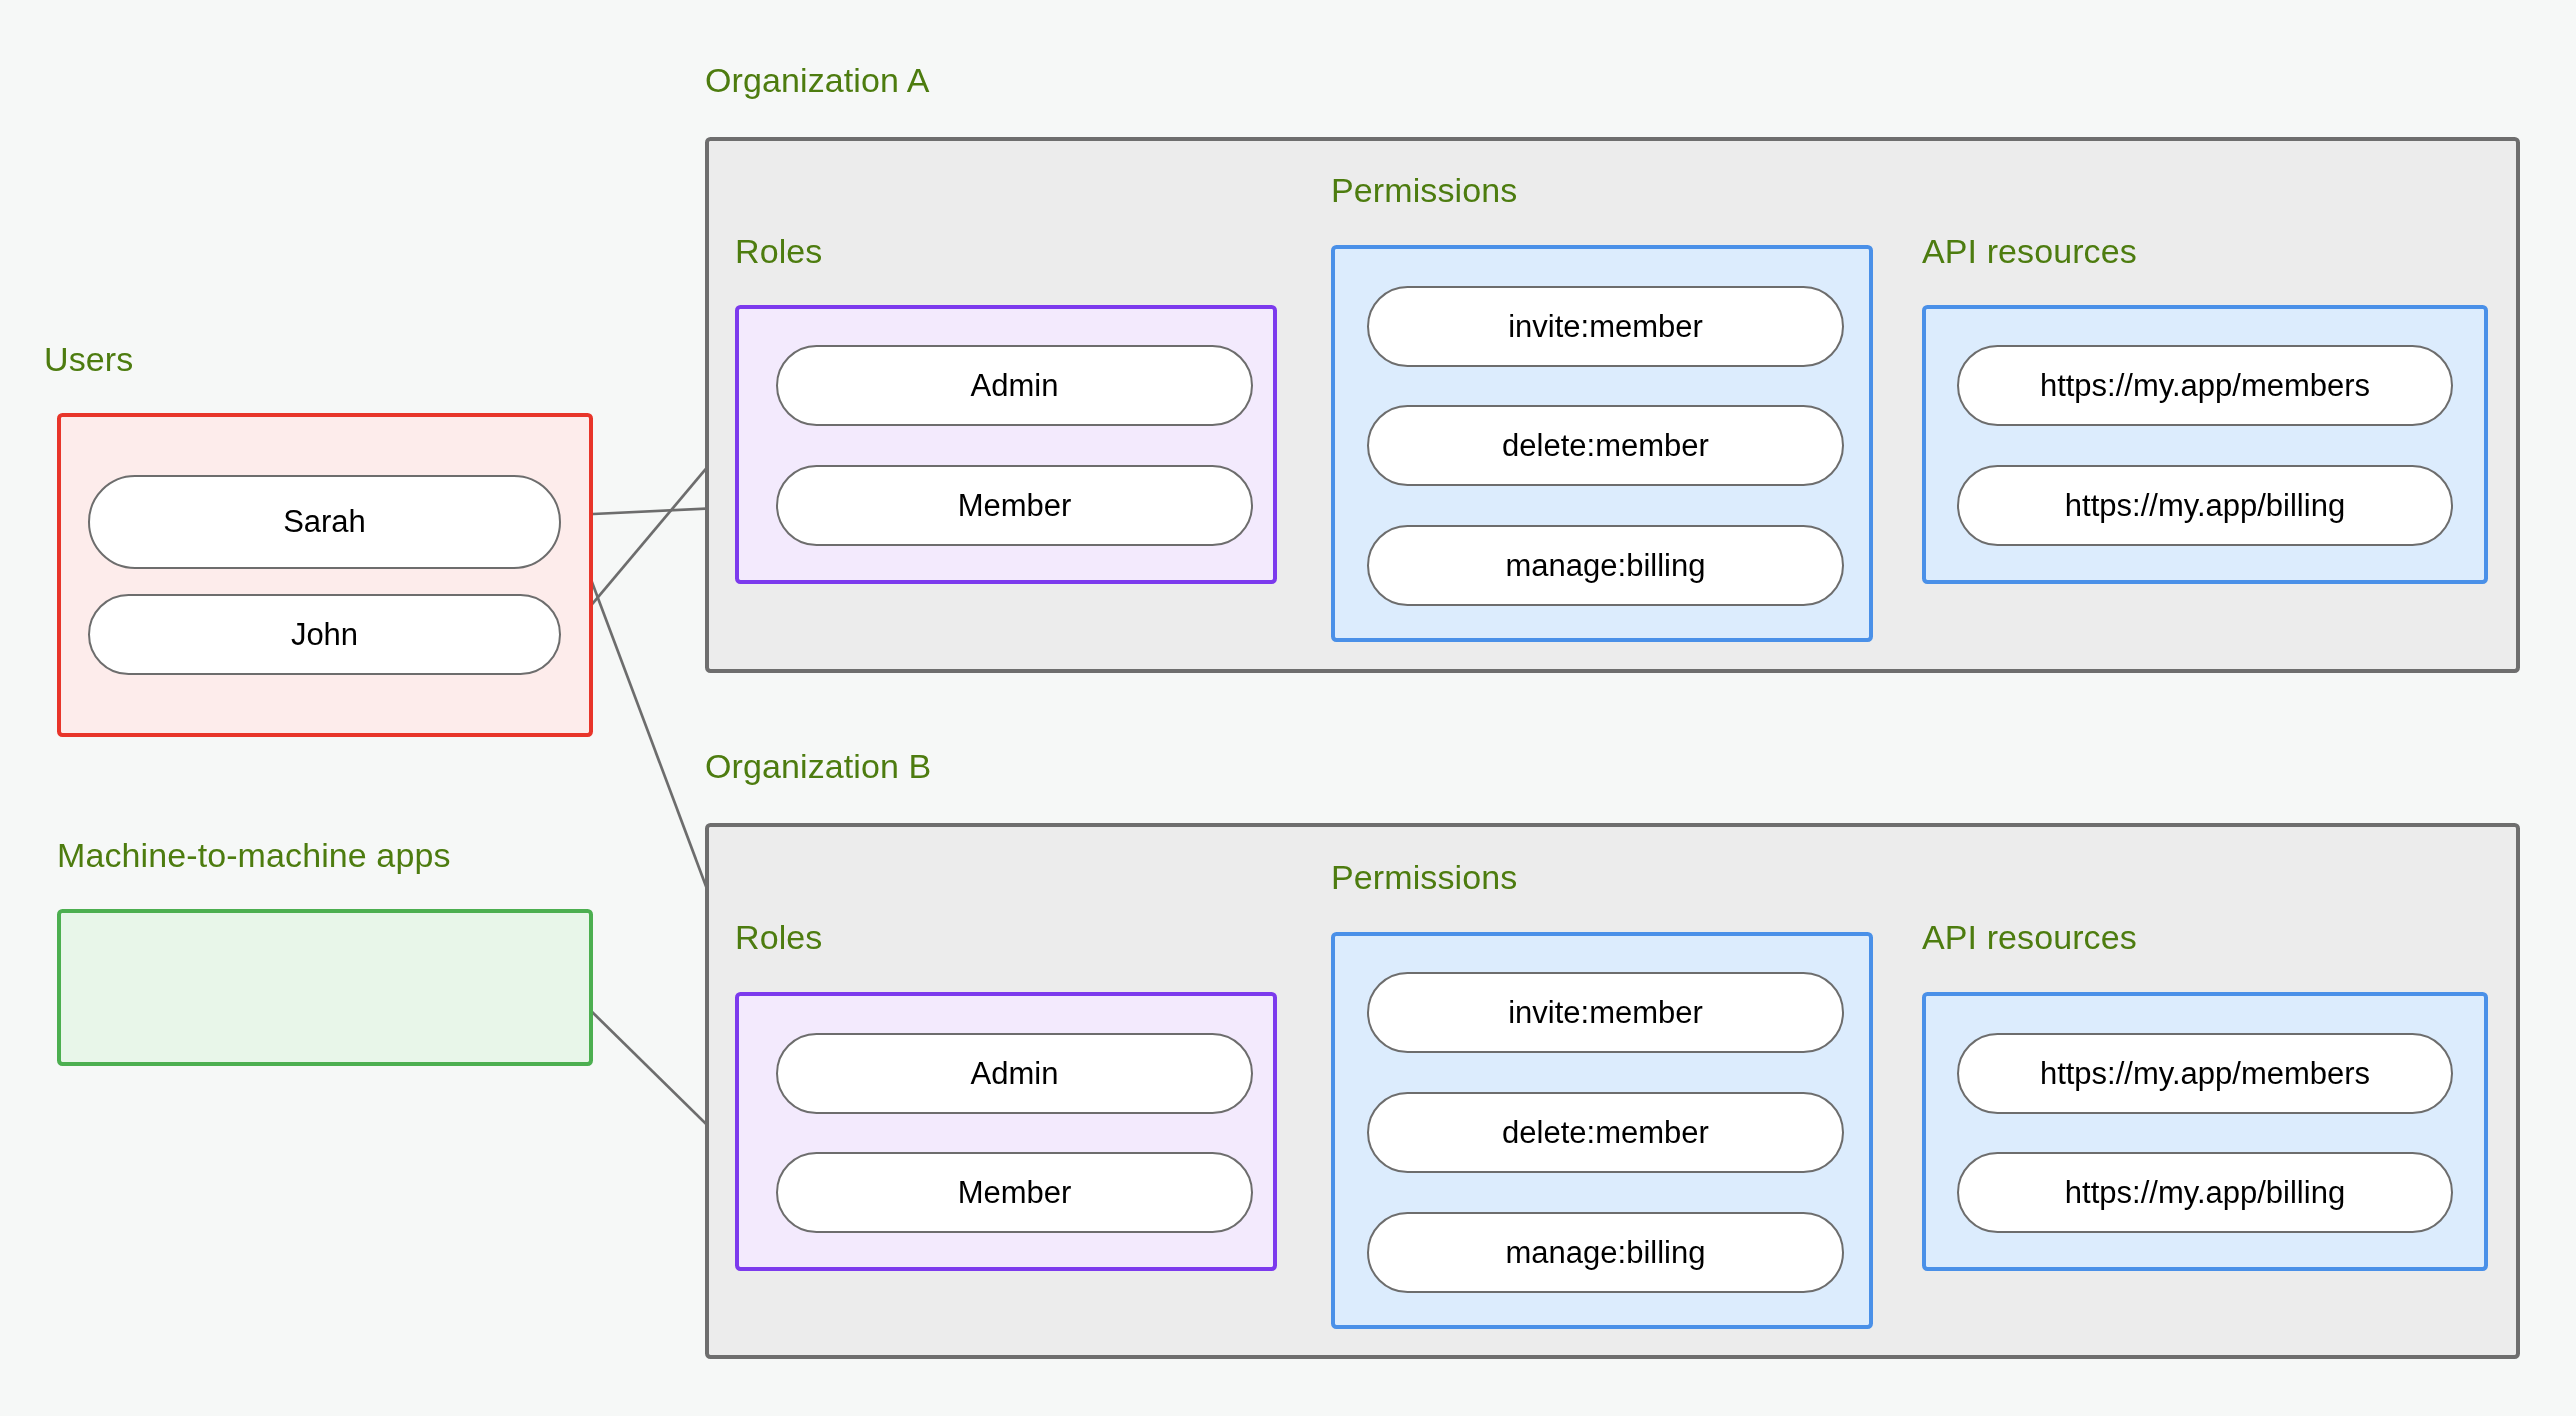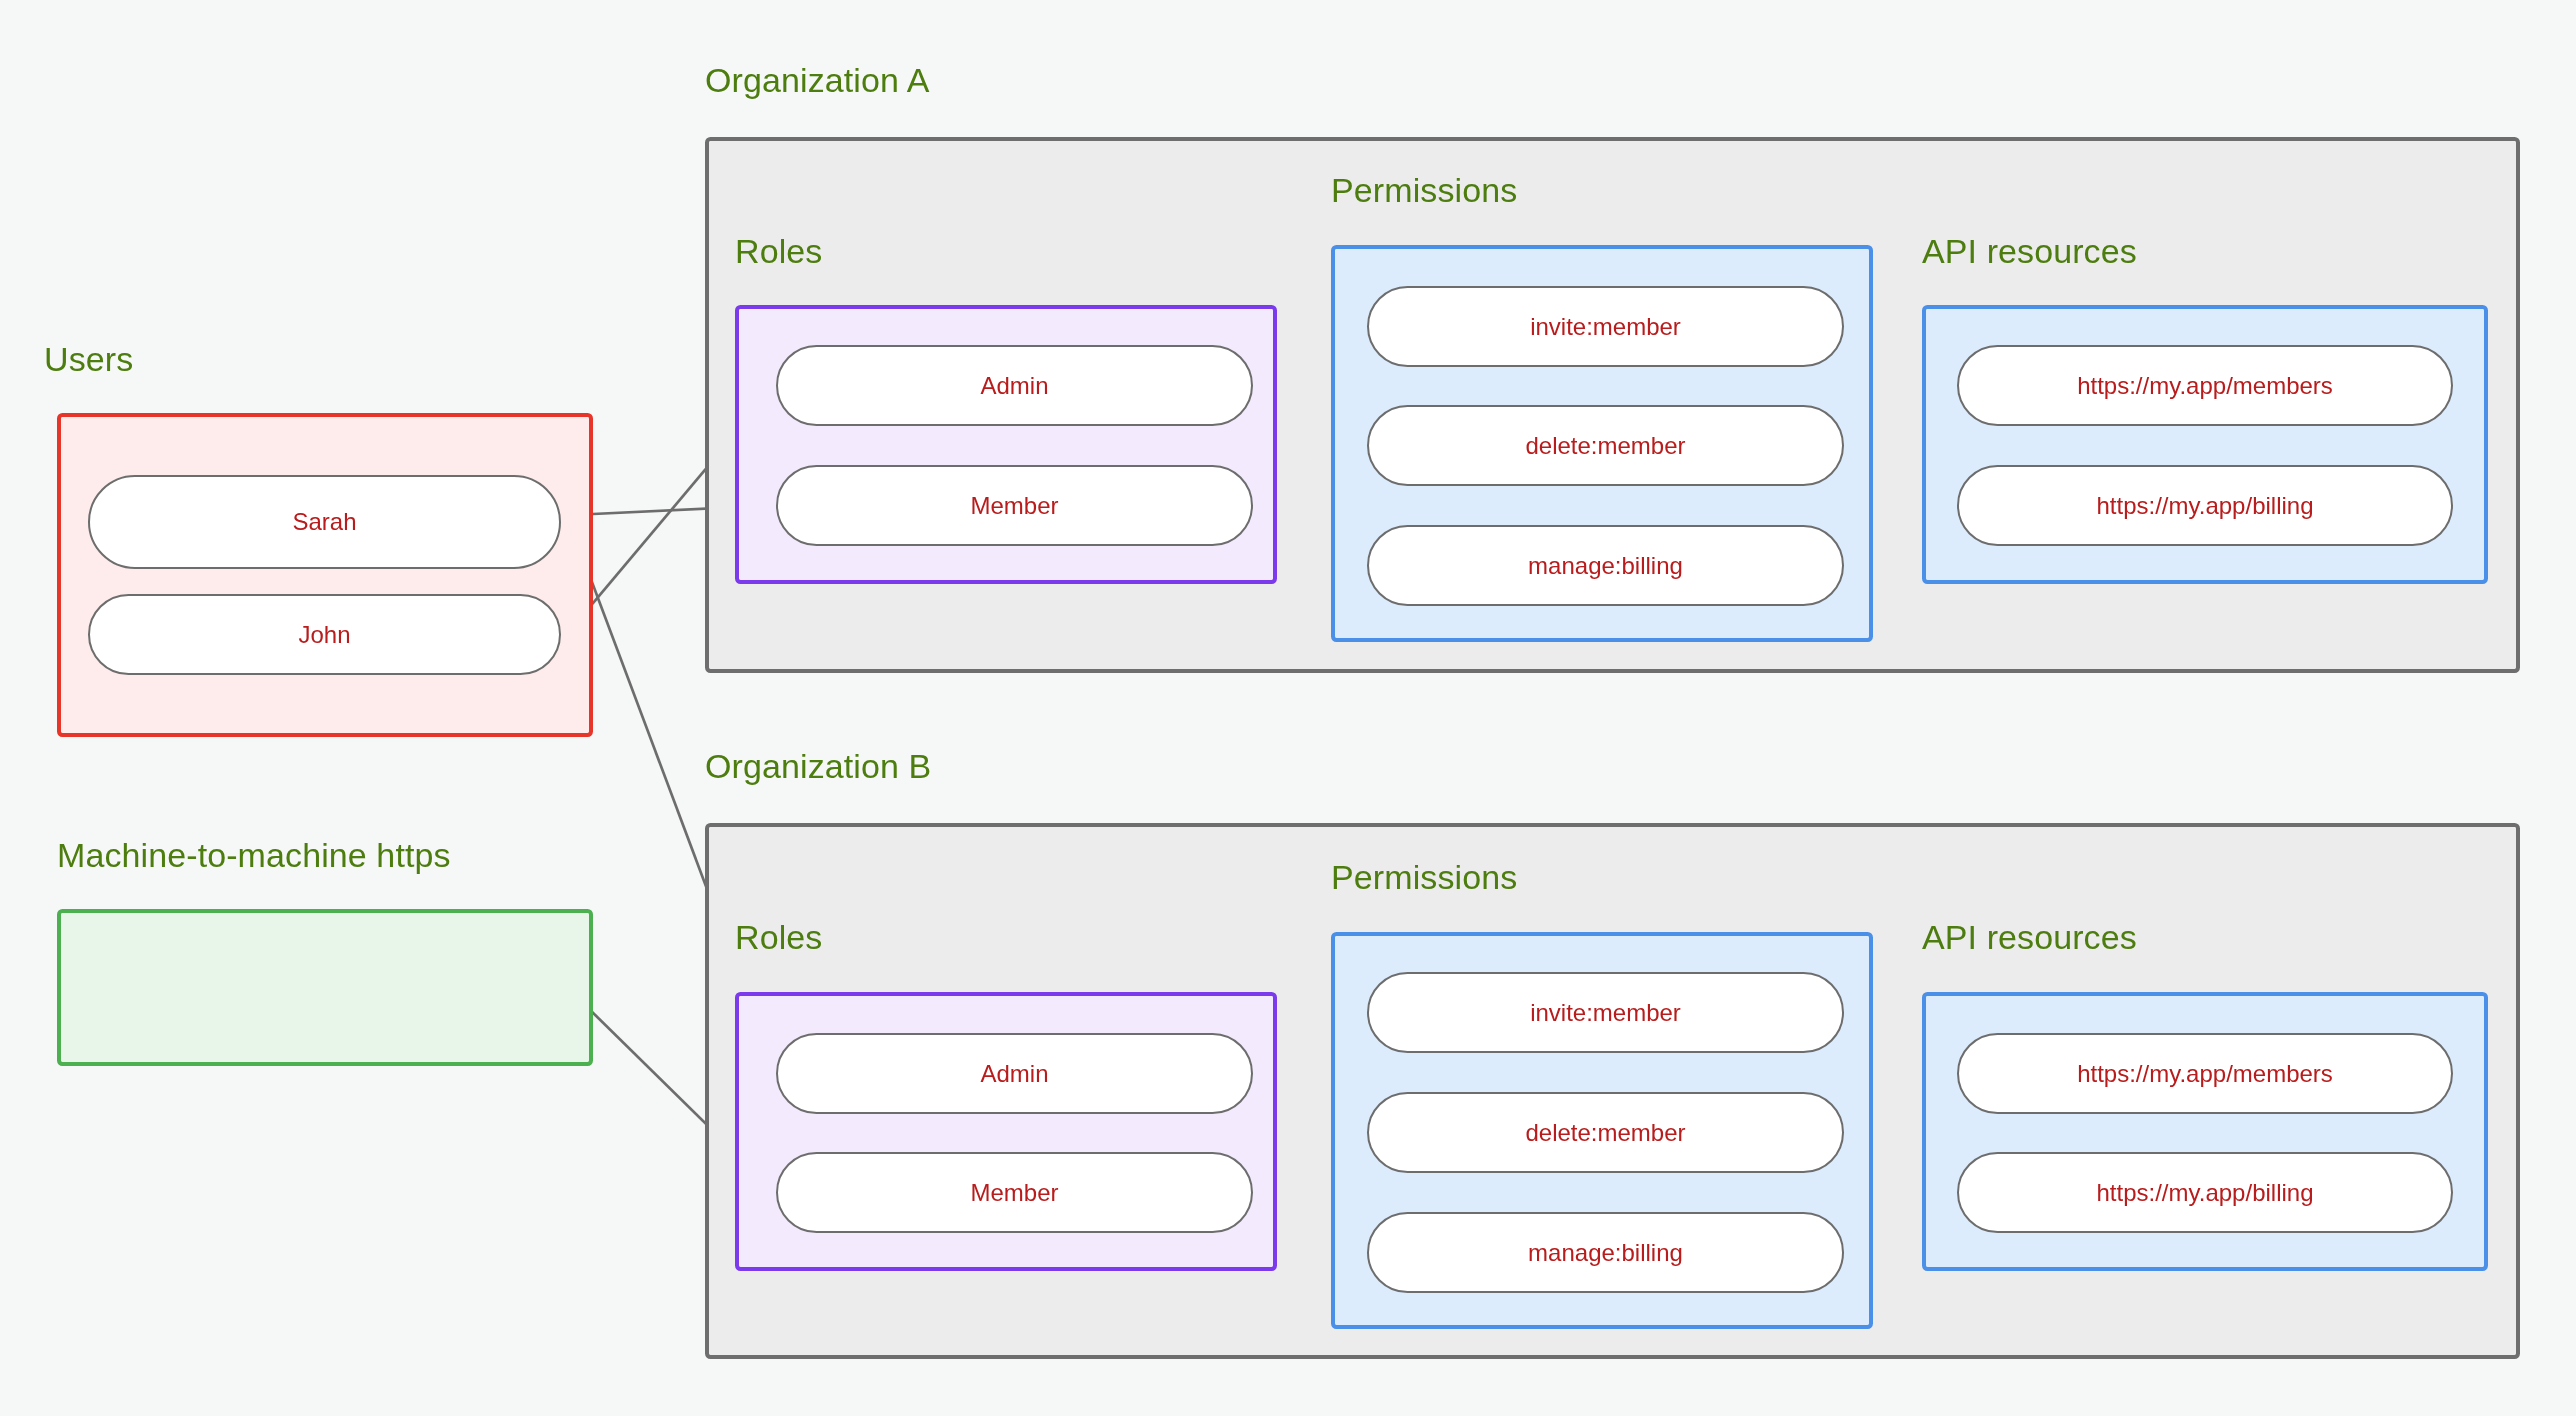--- a/index.html
+++ b/index.html
@@ -56,22 +56,22 @@
   
   .pill {
     position: absolute;
     box-sizing: border-box;
     background: #ffffff;
     border: 2.7px solid #6d6d6d;
     border-radius: 900px;
     display: flex;
     align-items: center;
     justify-content: center;
-    font-size: 24px;
-    color: #b91c1c;
+    font-size: 31px;
+    color: #000000;
     white-space: nowrap;
   }
   
   #wires {
     position: absolute;
     left: 0;
     top: 0;
     width: 2576px;
     height: 1416px;
     pointer-events: none;
@@ -131,21 +131,21 @@
   </svg>
 
   <div class="caption" style="left:44px; top:340px;">Users</div>
 
   <div class="box users-box" style="left:57px; top:413px; width:536px; height:324px;"></div>
 
   <div class="pill" style="left:88px; top:475px; width:473px; height:94px;">Sarah</div>
 
   <div class="pill" style="left:88px; top:594px; width:473px; height:81px;">John</div>
 
-  <div class="caption" style="left:57px; top:836px;">Machine-to-machine https</div>
+  <div class="caption" style="left:57px; top:836px;">Machine-to-machine apps</div>
 
   <div class="box m2m-box" style="left:57px; top:909px; width:536px; height:157px;"></div>
 
 
   <div class="caption" style="left:705px; top:61px;">Organization A</div>
 
   <div class="box org-box" style="left:705px; top:137px; width:1815px; height:536px;"></div>
 
   <div class="caption" style="left:735px; top:232px;">Roles</div>
 

